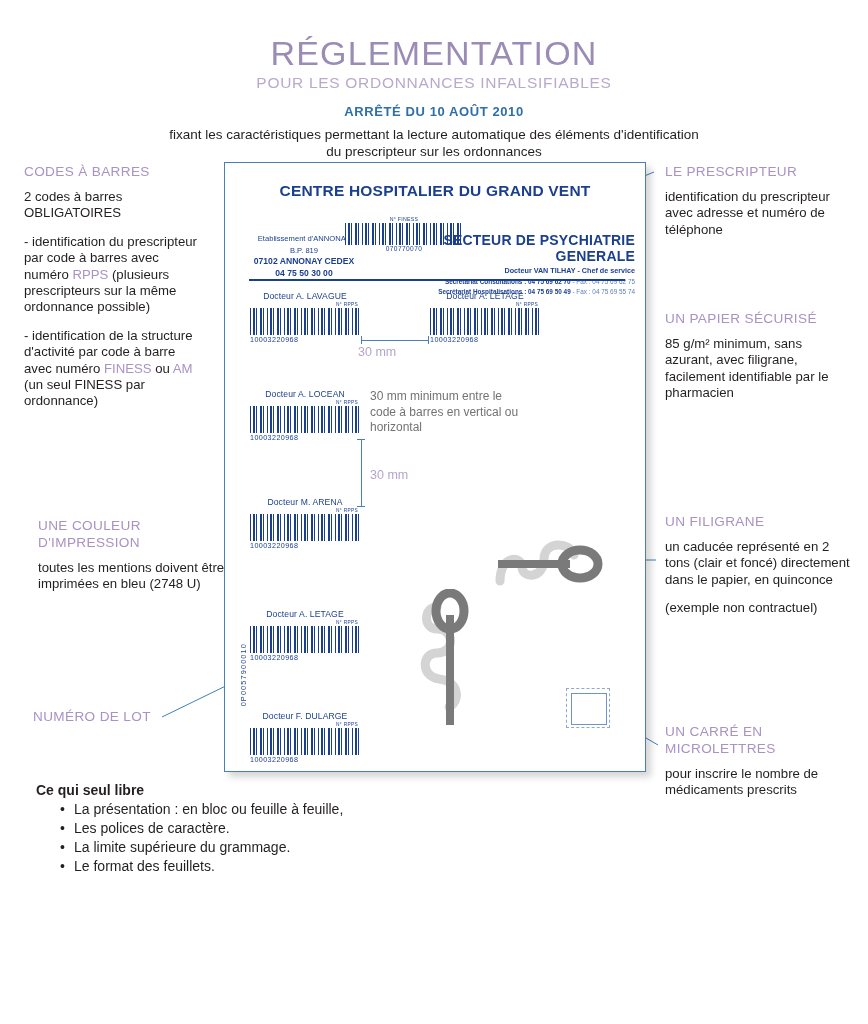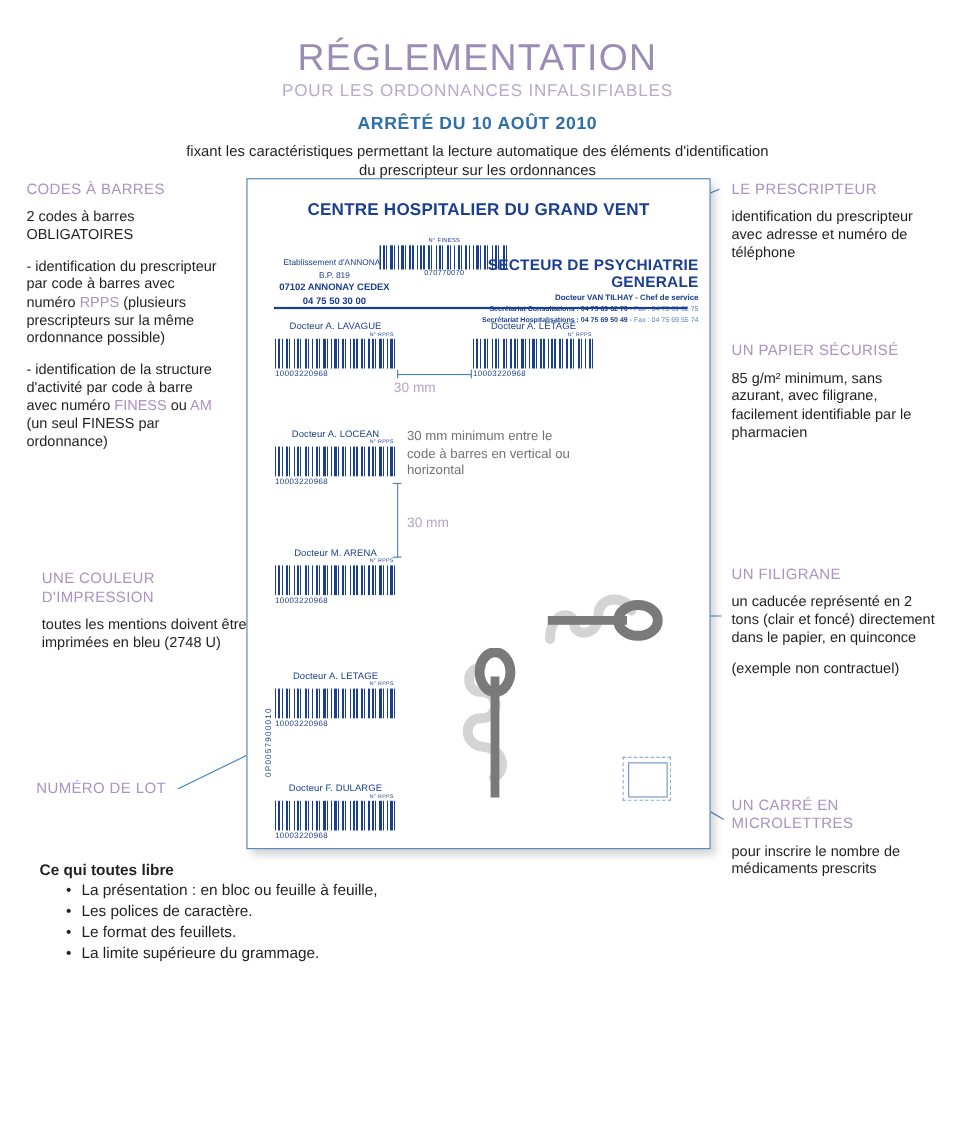--- a/index.html
+++ b/index.html
@@ -18,21 +18,21 @@
   .header{position:absolute;left:0;top:34px;width:868px;text-align:center;}
   .h-title{
     font-size:34px;letter-spacing:1.2px;color:#9b8cb5;font-weight:400;
     line-height:38px;
   }
   .h-sub{
     font-size:15.5px;letter-spacing:0.7px;color:#b9a9cd;font-weight:400;
     margin-top:2px;
   }
   .h-arrete{
-    font-size:16px;letter-spacing:0.6px;color:#2e6fa8;font-weight:700;
+    font-size:13px;letter-spacing:0.6px;color:#2e6fa8;font-weight:700;
     margin-top:12px;
   }
   .h-desc{
     font-size:13.5px;color:#231f20;line-height:17px;margin-top:7px;
   }
 
   
   .ann{position:absolute;font-size:13.2px;line-height:16.4px;color:#231f20;}
   .ann .cap{
     color:#a992c4;font-size:13.6px;letter-spacing:0.35px;line-height:17px;
@@ -290,24 +290,24 @@
       <ellipse cx="35" cy="22" rx="14" ry="18" fill="none" stroke="#7a7a7a" stroke-width="9"></ellipse>
     </svg>
 
     <div class="microsq" style="left:341px;top:525px;">
       <i></i>
     </div>
 
   </div>
 
   <div class="free">
-    <h4>Ce qui toutes libre</h4>
+    <h4>Ce qui seul libre</h4>
     <ul>
       <li>
         <span>La présentation : en bloc ou feuille à feuille,</span>
       </li>
       <li>Les polices de caractère.</li>
+      <li>La limite supérieure du grammage.</li>
       <li>Le format des feuillets.</li>
-      <li>La limite supérieure du grammage.</li>
     </ul>
   </div>
 
 </div>
 
 </body></html>

